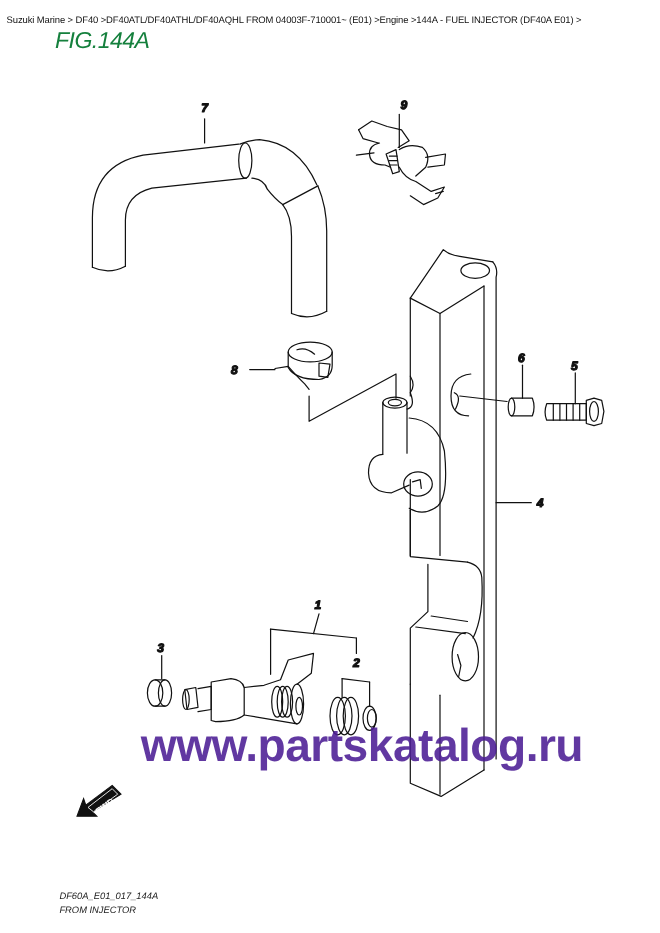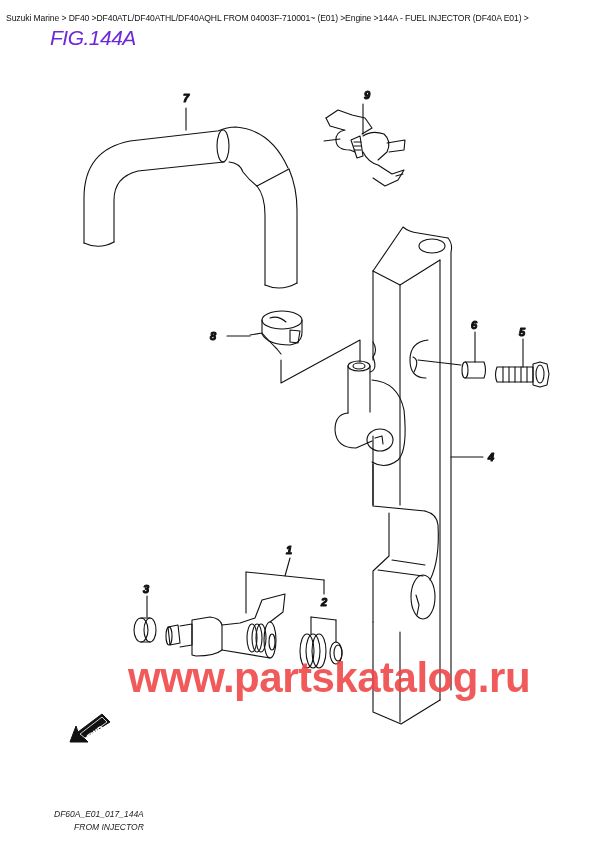--- a/index.html
+++ b/index.html
@@ -1,22 +1,22 @@
 <!DOCTYPE html>
 <html><head>
   <meta charset="utf-8">
   <style>
     html, body { margin: 0; padding: 0; background: #ffffff; }
     body { width: 600px; height: 848px; position: relative; overflow: hidden; font-family: "Liberation Sans", sans-serif; }
     .breadcrumb { position: absolute; left: 6px; top: 13px; font-size: 8.6px; color: #111; white-space: nowrap; letter-spacing: -0.1px; }
-    .fig-title { position: absolute; left: 50px; top: 26px; font-size: 21px; font-style: italic; color: #6d28d9; font-family: "Liberation Sans", sans-serif; letter-spacing: -0.5px; }
+    .fig-title { position: absolute; left: 50px; top: 26px; font-size: 21px; font-style: italic; color: #15803d; font-family: "Liberation Sans", sans-serif; letter-spacing: -0.5px; }
     svg.drawing { position: absolute; left: 0; top: 0; }
     .callout { font-family: "Liberation Sans", sans-serif; font-style: italic; font-weight: bold; font-size: 11px; fill: #111; }
-    .watermark { position: absolute; left: 128px; top: 654px; font-size: 42px; font-weight: bold; color: #ef4444; opacity: 0.88; font-family: "Liberation Sans", sans-serif; letter-spacing: -0.5px; white-space: nowrap; }
-    .footer { position: absolute; left: 54px; top: 808px; font-size: 8.5px; font-style: italic; color: #222; line-height: 13px; text-align: right; }
+    .watermark { position: absolute; left: 128px; top: 654px; font-size: 42px; font-weight: bold; color: #4c1d95; opacity: 0.88; font-family: "Liberation Sans", sans-serif; letter-spacing: -0.5px; white-space: nowrap; }
+    .footer { position: absolute; left: 54px; top: 808px; font-size: 8.5px; font-style: italic; color: #222; line-height: 13px; }
     .fwd { position: absolute; left: 66px; top: 706px; }
   </style>
 </head>
 <body>
 
 <div class="breadcrumb">
   <span>Suzuki Marine &gt; DF40 &gt;DF40ATL/DF40ATHL/DF40AQHL FROM 04003F-710001~ (E01) &gt;Engine &gt;144A - FUEL INJECTOR (DF40A E01) &gt;</span>
 </div>
 
 <div class="fig-title">FIG.144A</div>

